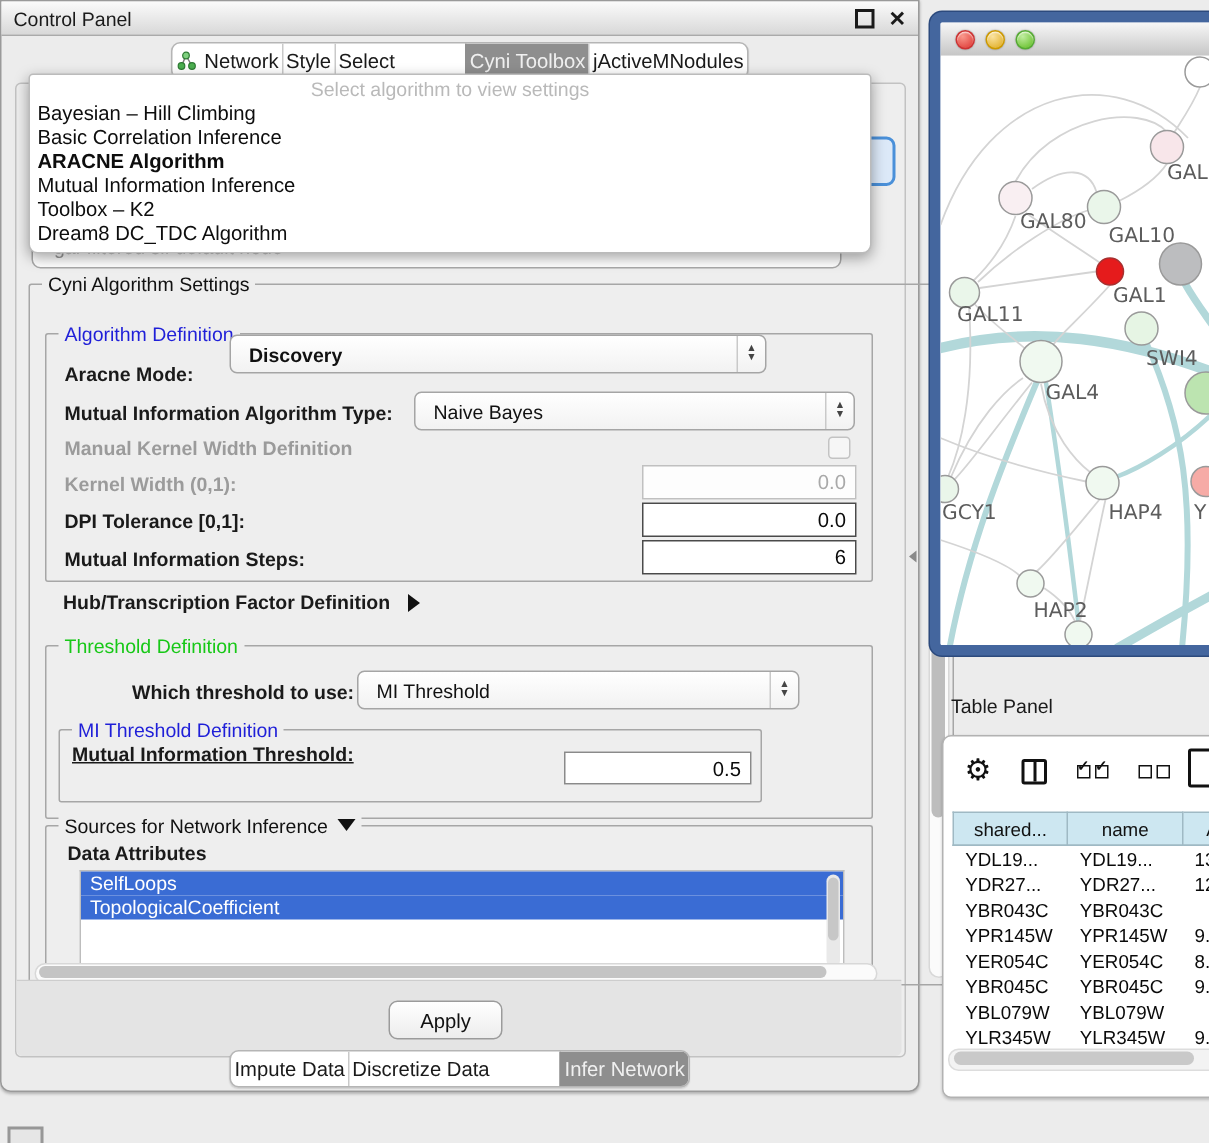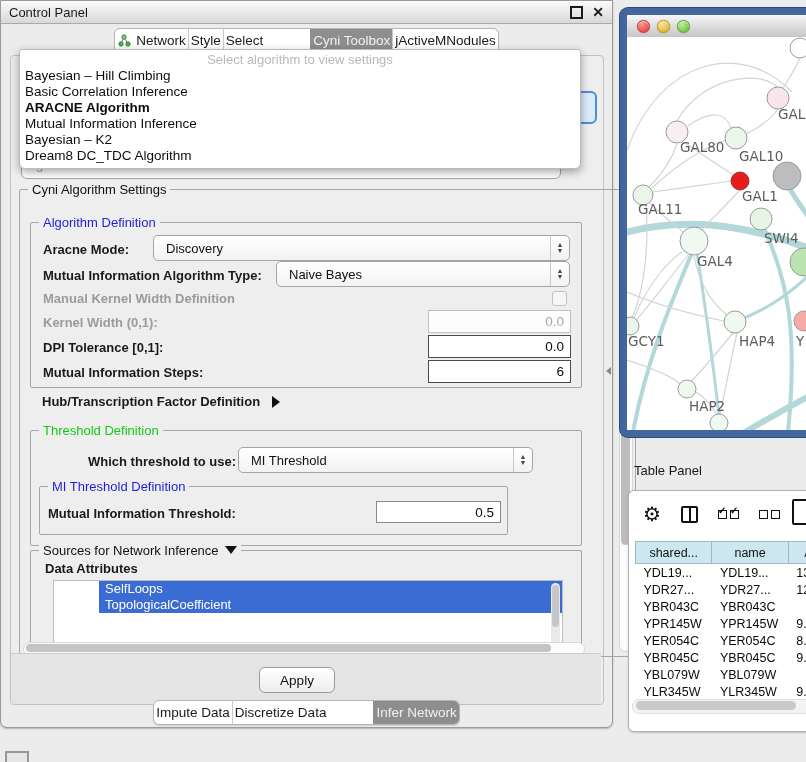--- a/index.html
+++ b/index.html
@@ -67,21 +67,21 @@
 
   .checkbox{position:absolute;width:13px;height:13px;border:1px solid #c3c3c3;border-radius:3px;background:#f6f6f6;}
 
   
   .vsb-track{position:absolute;background:#fbfbfb;border:1px solid #d8d8d8;border-radius:7px;}
   .vsb-thumb{position:absolute;background:#bdbdbd;border-radius:6px;}
   .hsb-thumb{position:absolute;background:#c4c4c4;border-radius:6px;}
 
   
   .attr-list{position:absolute;background:#fff;border:1px solid #bdbdbd;}
-  .attr-item{height:16px;line-height:16px;background:#3a6cd4;color:#fff;font-size:13px;padding-left:6px;margin-left:45px;}
+  .attr-item{height:16px;line-height:16px;background:#3a6cd4;color:#fff;font-size:13px;padding-left:6px;}
   .attr-vsb{position:absolute;top:2px;right:2px;width:9px;bottom:2px;background:#e9e9e9;border-radius:5px;}
   .attr-vsb .vthumb{position:absolute;top:2px;left:1px;width:7px;height:42px;background:#c7c7c7;border-radius:4px;}
 
   .apply-strip{position:absolute;left:10px;top:652px;width:590px;height:50px;background:#e4e4e4;
     border-top:1px solid #cdcdcd;border-radius:0 0 4px 4px;}
   .apply-btn{position:absolute;left:258px;top:666px;width:74px;height:24px;
     background:linear-gradient(#ffffff,#ededed);border:1px solid #9b9b9b;border-radius:6px;
     font-size:13.5px;color:#111;display:flex;align-items:center;justify-content:center;}
   .cp-bottom-tabs{position:absolute;top:699px;left:0;right:0;display:flex;justify-content:center;}
 
@@ -166,36 +166,36 @@
 
     <div class="peek-spinner"></div>
     <div class="combo-gal">gal-filtered sif default node</div>
 
     <div class="alg-popup">
       <div class="alg-prompt">Select algorithm to view settings</div>
       <div class="alg-item" style="top:18px;">Bayesian – Hill Climbing</div>
       <div class="alg-item" style="top:34px;">Basic Correlation Inference</div>
       <div class="alg-item bold" style="top:50px;">ARACNE Algorithm</div>
       <div class="alg-item" style="top:66px;">Mutual Information Inference</div>
-      <div class="alg-item" style="top:82px;">Bayesian – K2</div>
+      <div class="alg-item" style="top:82px;">Toolbox – K2</div>
       <div class="alg-item" style="top:98px;">Dream8 DC_TDC Algorithm</div>
     </div>
 
     <div class="group" style="left:18px;top:188px;width:582px;height:466px;padding-left:33px;">
       <span class="group-title">Cyni Algorithm Settings</span>
 
       <div class="vsb-track" style="right:2px;top:4px;width:12px;bottom:4px;">
         <div class="vsb-thumb" style="left:1px;top:2px;width:9px;height:348px;"></div>
       </div>
 
       <div class="group" style="left:10px;top:32px;width:550px;height:164px;">
         <span class="group-title t-blue">Algorithm Definition</span>
 
         <span class="flabel" style="left:12px;top:19px;">Aracne Mode:</span>
-        <div class="combo" style="left:122px;top:12px;width:417px;height:26px;">
+        <div class="combo" style="left:122px;top:0;width:358px;height:26px;font-weight:bold;">
           <span class="cval">Discovery</span>
           <span class="spin">
               <span>▲</span>
               <span>▼</span>
             </span>
         </div>
 
         <span class="flabel" style="left:12px;top:45px;">Mutual Information Algorithm Type:</span>
         <div class="combo" style="left:245px;top:38px;width:294px;height:26px;">
           <span class="cval">Naive Bayes</span>
@@ -230,21 +230,21 @@
         <div class="combo" style="left:207px;top:16px;width:295px;height:26px;">
           <span class="cval">MI Threshold</span>
           <span class="spin">
               <span>▲</span>
               <span>▼</span>
             </span>
         </div>
 
         <div class="group" style="left:8px;top:55px;width:467px;height:47px;">
           <span class="group-title t-blue">MI Threshold Definition</span>
-          <span class="flabel" style="left:8px;top:19px;">Mutual Information Threshold:</span>
+          <span class="flabel" style="left:8px;top:8px;text-decoration:underline;">Mutual Information Threshold:</span>
           <div class="tfield" style="left:336px;top:14px;width:125px;height:22px;border-color:#8a8a8a;">0.5</div>
         </div>
       </div>
 
       <div class="group" style="left:10px;top:360px;width:550px;height:95px;border-bottom:none;">
         <span class="group-title" style="color:#111;">
           <span>Sources for Network Inference</span><span class="src-arrow"></span>
         </span>
         <span class="flabel" style="left:14px;top:10px;">Data Attributes</span>
 

